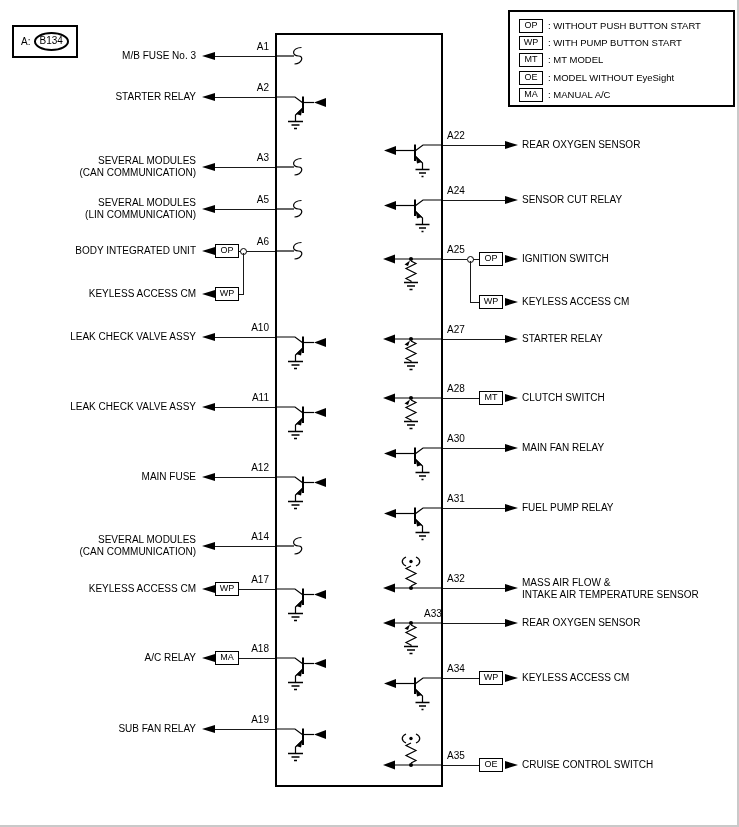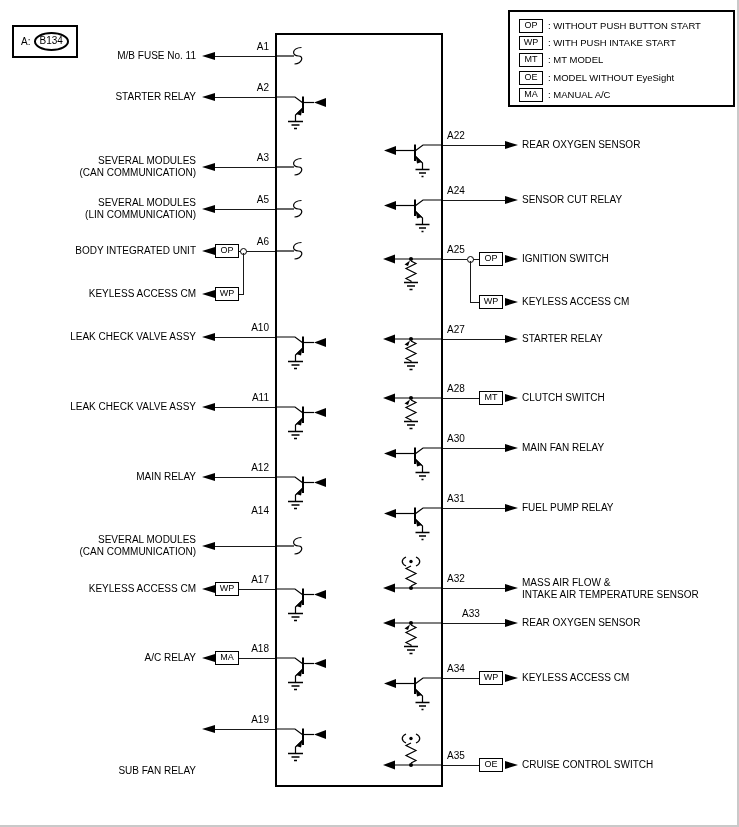--- a/index.html
+++ b/index.html
@@ -84,41 +84,41 @@
     <span class="oval">B134</span>
   </div>
 
   <div id="legend">
     <div class="lrow">
       <span class="ltag">OP</span>
       <span class="ldesc">: WITHOUT PUSH BUTTON START</span>
     </div>
     <div class="lrow">
       <span class="ltag">WP</span>
-      <span class="ldesc">: WITH PUSH INTAKE START</span>
+      <span class="ldesc">: WITH PUMP BUTTON START</span>
     </div>
     <div class="lrow">
       <span class="ltag">MT</span>
       <span class="ldesc">: MT MODEL</span>
     </div>
     <div class="lrow">
       <span class="ltag">OE</span>
       <span class="ldesc">: MODEL WITHOUT EyeSight</span>
     </div>
     <div class="lrow">
       <span class="ltag">MA</span>
       <span class="ldesc">: MANUAL A/C</span>
     </div>
   </div>
 
   <div id="mainbox"></div>
 
   <div>
     <div class="pnum r-align" style="right:468px;top:41px">A1</div>
-    <div class="lbl r" style="right:541px;top:50px">M/B FUSE No. 11</div>
+    <div class="lbl r" style="right:541px;top:50px">M/B FUSE No. 3</div>
     <div class="arr-l" style="left:202px;top:52px"></div>
     <div class="hline" style="left:215px;top:56px;width:60px"></div>
     <svg class="sym" style="left:277px;top:44px" width="32" height="24">
         <use href="#coil"></use>
       </svg>
   </div>
 
   <div>
     <div class="pnum r-align" style="right:468px;top:82px">A2</div>
     <div class="lbl r" style="right:541px;top:91px">STARTER RELAY</div>
@@ -183,30 +183,30 @@
     <div class="lbl r" style="right:541px;top:401px">LEAK CHECK VALVE ASSY</div>
     <div class="arr-l" style="left:202px;top:403px"></div>
     <div class="hline" style="left:215px;top:407px;width:60px"></div>
     <svg class="sym" style="left:277px;top:403px" width="58" height="44">
         <use href="#trans-l"></use>
       </svg>
   </div>
 
   <div>
     <div class="pnum r-align" style="right:468px;top:462px">A12</div>
-    <div class="lbl r" style="right:541px;top:471px">MAIN RELAY</div>
+    <div class="lbl r" style="right:541px;top:471px">MAIN FUSE</div>
     <div class="arr-l" style="left:202px;top:473px"></div>
     <div class="hline" style="left:215px;top:477px;width:60px"></div>
     <svg class="sym" style="left:277px;top:473px" width="58" height="44">
         <use href="#trans-l"></use>
       </svg>
   </div>
 
   <div>
-    <div class="pnum r-align" style="right:468px;top:505px">A14</div>
+    <div class="pnum r-align" style="right:468px;top:531px">A14</div>
     <div class="lbl r" style="right:541px;top:534px">SEVERAL MODULES
 (CAN COMMUNICATION)</div>
     <div class="arr-l" style="left:202px;top:542px"></div>
     <div class="hline" style="left:215px;top:546px;width:60px"></div>
     <svg class="sym" style="left:277px;top:534px" width="32" height="24">
         <use href="#coil"></use>
       </svg>
   </div>
 
   <div>
@@ -226,21 +226,21 @@
     <div class="arr-l" style="left:202px;top:654px"></div>
     <div class="tag" style="left:215px;top:651px">MA</div>
     <div class="hline" style="left:239px;top:658px;width:36px"></div>
     <svg class="sym" style="left:277px;top:654px" width="58" height="44">
         <use href="#trans-l"></use>
       </svg>
   </div>
 
   <div>
     <div class="pnum r-align" style="right:468px;top:714px">A19</div>
-    <div class="lbl r" style="right:541px;top:765px">SUB FAN RELAY</div>
+    <div class="lbl r" style="right:541px;top:723px">SUB FAN RELAY</div>
     <div class="arr-l" style="left:202px;top:725px"></div>
     <div class="hline" style="left:215px;top:729px;width:60px"></div>
     <svg class="sym" style="left:277px;top:725px" width="58" height="44">
         <use href="#trans-l"></use>
       </svg>
   </div>
 
   <div>
     <div class="pnum" style="left:447px;top:130px">A22</div>
     <div class="hline" style="left:443px;top:145px;width:62px"></div>
@@ -325,21 +325,21 @@
     <div class="hline" style="left:443px;top:588px;width:62px"></div>
     <div class="arr-r" style="left:505px;top:584px"></div>
     <div class="lbl" style="left:522px;top:577px">MASS AIR FLOW &amp;
 INTAKE AIR TEMPERATURE SENSOR</div>
     <svg class="sym" style="left:375px;top:556px" width="66" height="40">
         <use href="#sensor"></use>
       </svg>
   </div>
 
   <div>
-    <div class="pnum" style="left:462px;top:608px">A33</div>
+    <div class="pnum" style="left:424px;top:608px">A33</div>
     <div class="hline" style="left:443px;top:623px;width:62px"></div>
     <div class="arr-r" style="left:505px;top:619px"></div>
     <div class="lbl" style="left:522px;top:617px">REAR OXYGEN SENSOR</div>
     <svg class="sym" style="left:375px;top:618px" width="66" height="48">
         <use href="#res-gnd"></use>
       </svg>
   </div>
 
   <div>
     <div class="pnum" style="left:447px;top:663px">A34</div>

